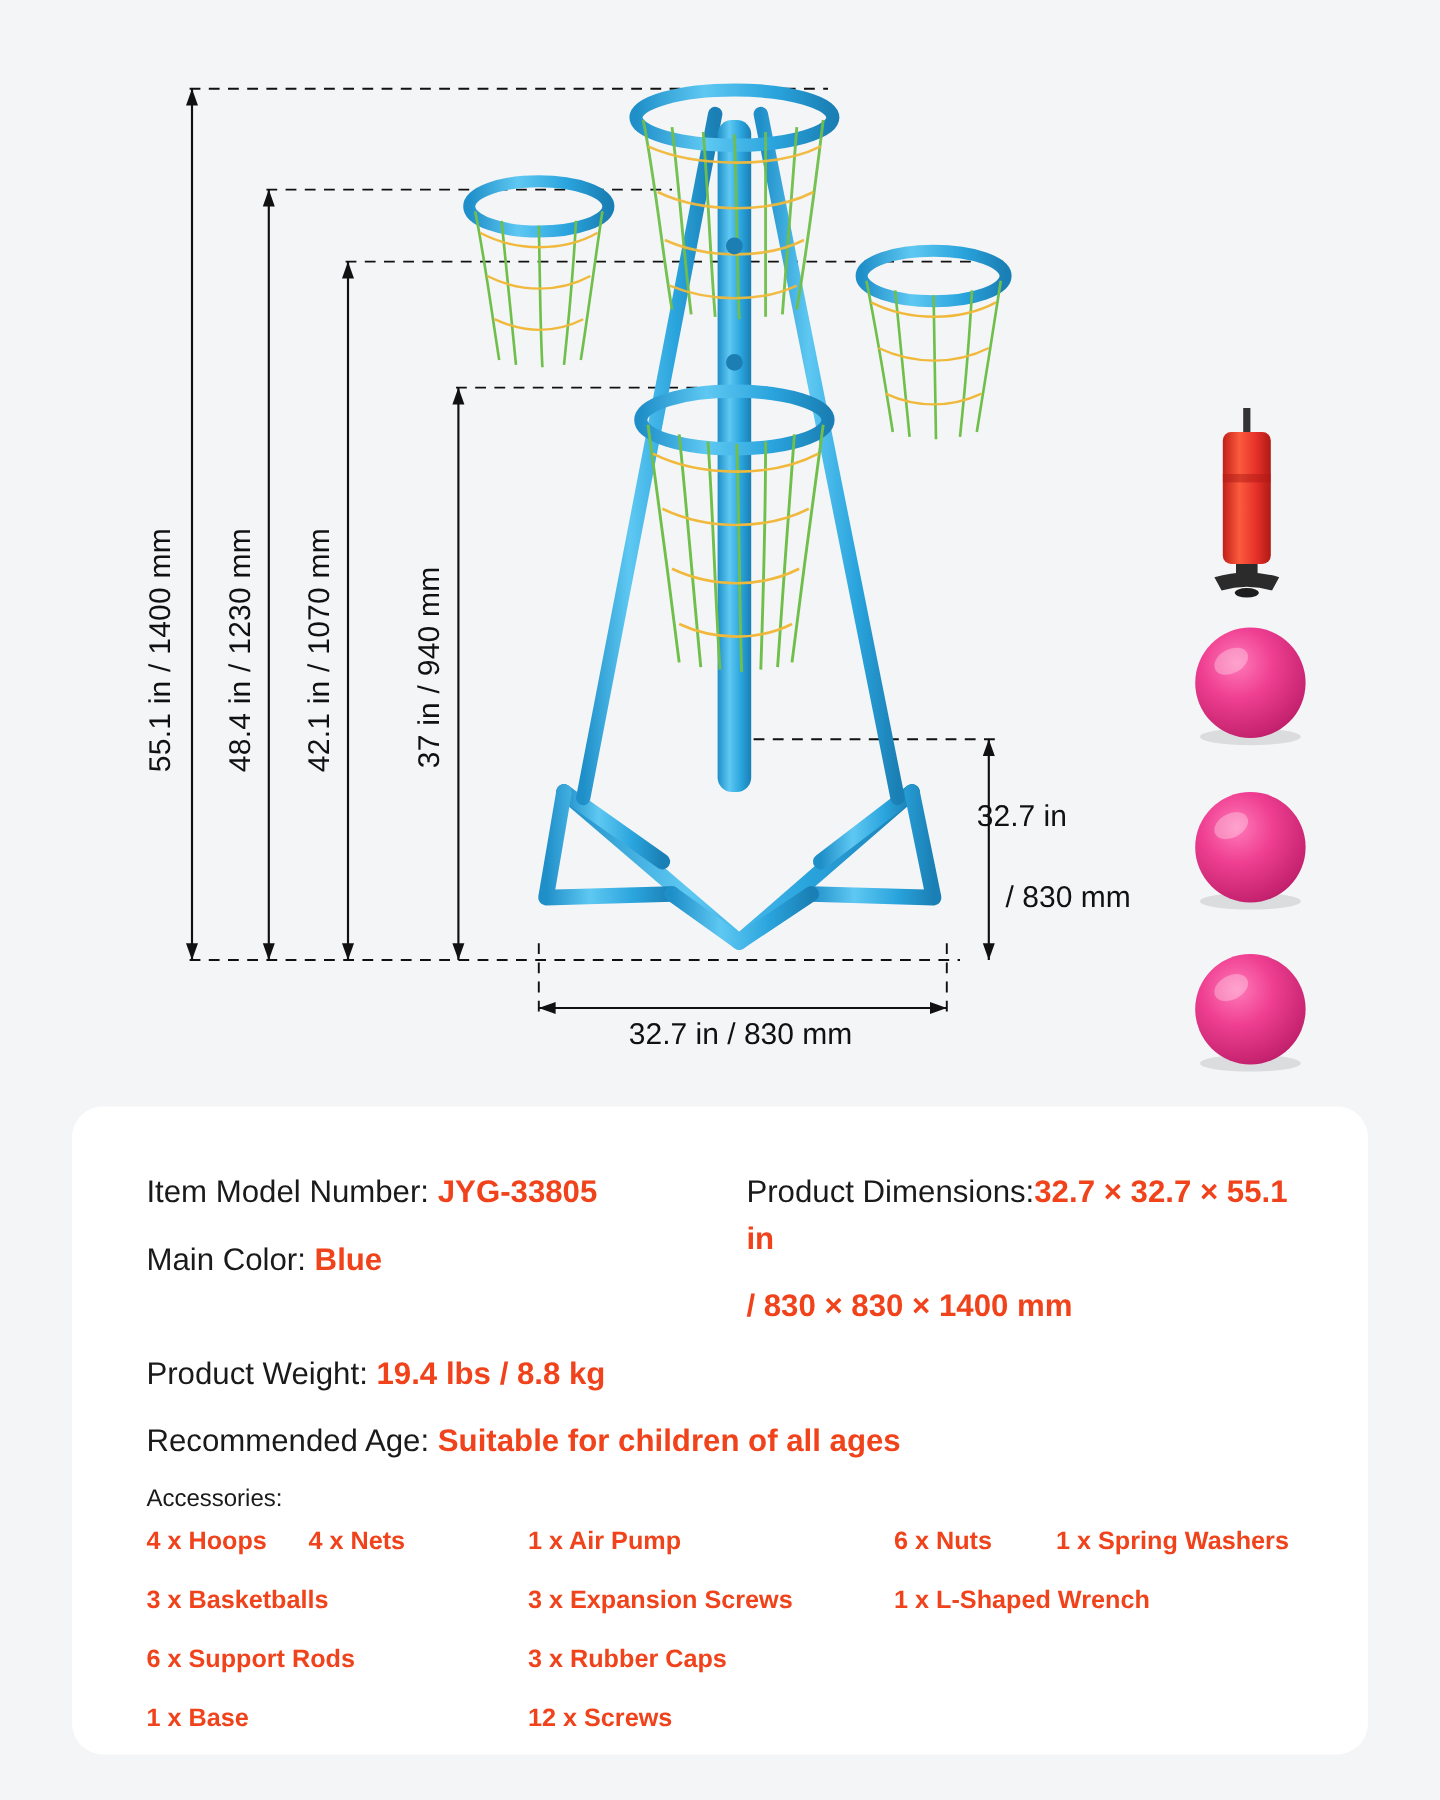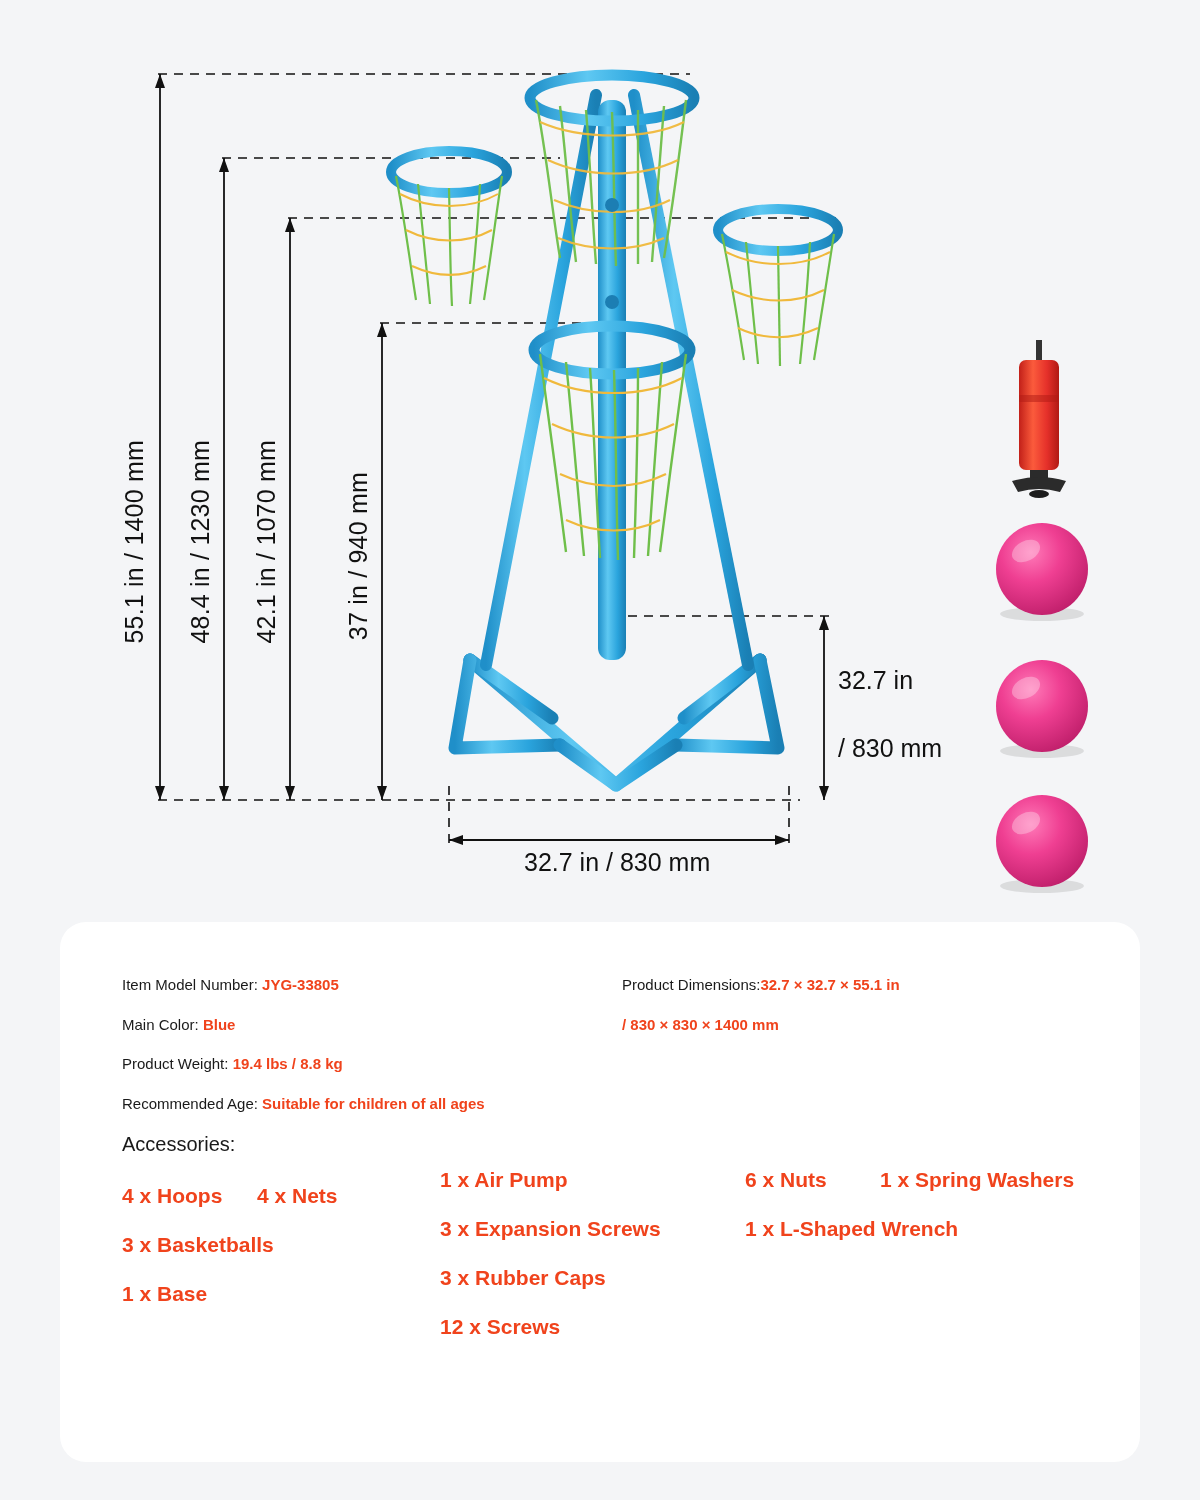--- a/index.html
+++ b/index.html
@@ -48,21 +48,21 @@
     left: 60px;
     top: 922px;
     width: 1080px;
     height: 540px;
     background: #ffffff;
     border-radius: 26px;
     box-sizing: border-box;
     padding: 52px 62px 0 62px;
   }
   .spec-row {
-    font-size: 15px;
+    font-size: 26px;
     color: #1a1a1a;
     margin-bottom: 17px;
     line-height: 1.5;
   }
   .val {
     color: #f0431c;
     font-weight: bold;
   }
   .spec-grid {
     display: flex;
@@ -74,21 +74,21 @@
     font-size: 20px;
     color: #1a1a1a;
     margin-top: 18px;
     margin-bottom: 12px;
   }
   .acc-cols {
     display: flex;
     font-size: 21px;
   }
   .acc-col { }
-  .acc-col-1 { width: 318px; margin-top: 16px; }
+  .acc-col-1 { width: 318px; }
   .acc-col-2 { width: 305px; }
   .acc-col-3 { flex: 1; }
   .acc-item {
     color: #f0431c;
     font-weight: bold;
     margin-bottom: 25px;
     white-space: nowrap;
   }
   .acc-pair { display: flex; }
   .acc-pair .acc-item:first-child { width: 135px; }
@@ -274,21 +274,21 @@
       <circle cx="1042" cy="841" r="46" fill="url(#ballgrad)"></circle>
       <ellipse cx="1026" cy="823" rx="15" ry="10" fill="#ffffff" opacity="0.30" transform="rotate(-28 1026 823)"></ellipse>
     </g>
   </svg>
 
   <div class="vlabel" style="left:120px; top:440px;">55.1 in / 1400 mm</div>
   <div class="vlabel" style="left:186px; top:440px;">48.4 in / 1230 mm</div>
   <div class="vlabel" style="left:252px; top:440px;">42.1 in / 1070 mm</div>
   <div class="vlabel" style="left:344px; top:472px;">37 in / 940 mm</div>
 
-  <div class="hlabel" style="left:838px; top:666px;">32.7 in</div>
+  <div class="hlabel" style="left:814px; top:666px;">32.7 in</div>
   <div class="hlabel" style="left:838px; top:734px;text-align:right;">/ 830 mm</div>
 
   <div class="hlabel" style="left:524px; top:848px;">32.7 in / 830 mm</div>
 </div>
 
 <div id="spec-card">
 
   <div class="spec-grid">
     <div class="spec-left">
       <div class="spec-row">
@@ -321,20 +321,21 @@
 
   <div class="acc-title">Accessories:</div>
 
   <div class="acc-cols">
     <div class="acc-col acc-col-1">
       <div class="acc-pair">
         <div class="acc-item">4 x Hoops</div>
         <div class="acc-item">4 x Nets</div>
       </div>
       <div class="acc-item">3 x Basketballs</div>
+      <div class="acc-item">6 x Support Rods</div>
       <div class="acc-item">1 x Base</div>
     </div>
 
     <div class="acc-col acc-col-2">
       <div class="acc-item">1 x Air Pump</div>
       <div class="acc-item">3 x Expansion Screws</div>
       <div class="acc-item">3 x Rubber Caps</div>
       <div class="acc-item">12 x Screws</div>
     </div>
 

